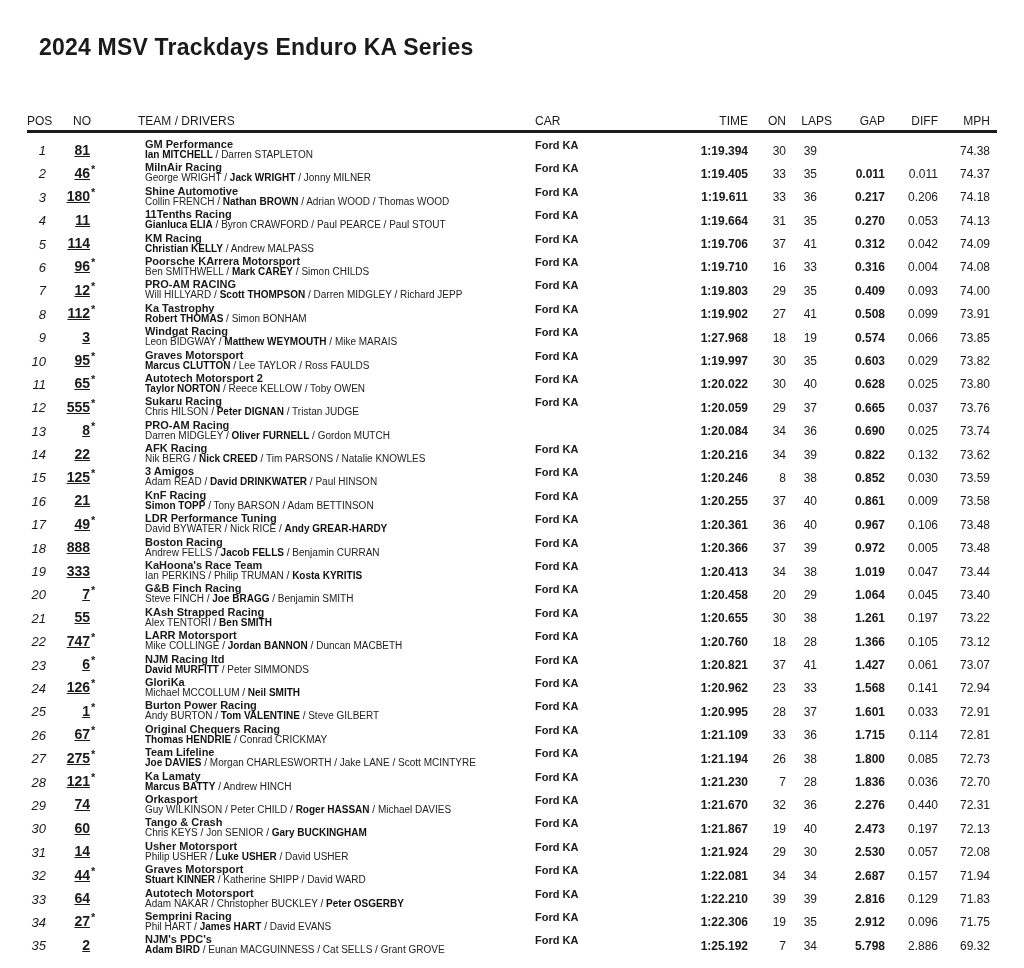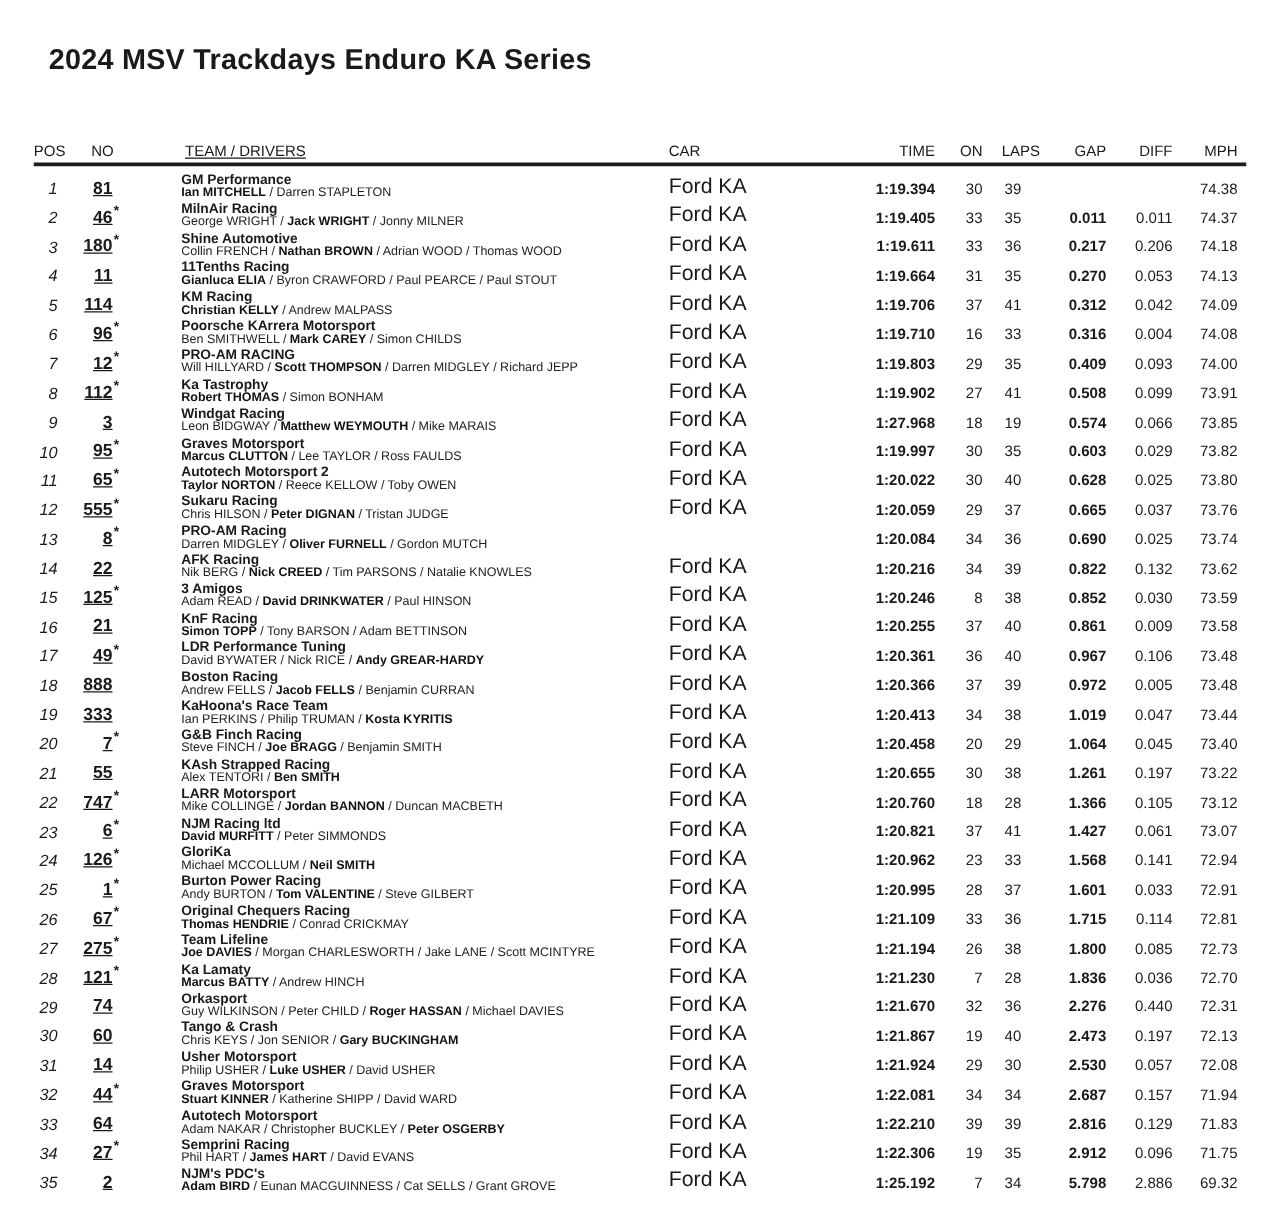--- a/index.html
+++ b/index.html
@@ -17,29 +17,29 @@
   .colhead{top:114px;font-size:12px;color:#1a1a1a;}
   #rule{left:27px;top:130px;width:970px;height:3px;background:#1c1c1c;}
   #rows{position:absolute;left:0;top:138px;width:1024px;}
   .row{position:relative;width:1024px;height:23.4px;}
   .pos{position:absolute;left:0;width:46px;top:5px;text-align:right;font-style:italic;font-size:13px;}
   .no{position:absolute;left:40px;width:50px;top:3.5px;text-align:right;font-weight:700;font-size:14px;text-decoration:underline;}
   .star{position:absolute;left:91px;top:1.5px;font-weight:700;font-size:11px;}
   .team{position:absolute;left:145px;top:0px;font-weight:700;font-size:11px;line-height:12px;}
   .drivers{position:absolute;left:145px;top:12px;font-size:10px;line-height:10px;color:#222;}
   .drivers b{font-weight:700;color:#111;}
-  .car{position:absolute;left:535px;top:1px;font-weight:400;font-size:17px;}
+  .car{position:absolute;left:535px;top:1px;font-weight:700;font-size:11px;}
   .num{position:absolute;top:6.5px;font-size:12px;line-height:12px;}
   .time{right:276px;font-weight:700;}
   .on{right:238px;}
   .laps{right:207px;}
   .gap{right:139px;font-weight:700;}
   .diff{right:86px;}
   .mph{right:34px;}
-  .h-pos{left:27px;} .h-no{left:73px;} .h-team{left:148px;text-decoration:underline;} .h-car{left:535px;}
+  .h-pos{left:27px;} .h-no{left:73px;} .h-team{left:138px;} .h-car{left:535px;}
   .h-time{right:276px;} .h-on{right:238px;} .h-laps{right:192px;}
   .h-gap{right:139px;margin-left:27px;} .h-diff{right:86px;} .h-mph{right:34px;}
 </style>
 </head>
 <body>
 
 <div id="page">
   <div id="series-title" class="abs">2024 MSV Trackdays Enduro KA Series</div>
 
   <div class="abs colhead h-pos">POS</div>

